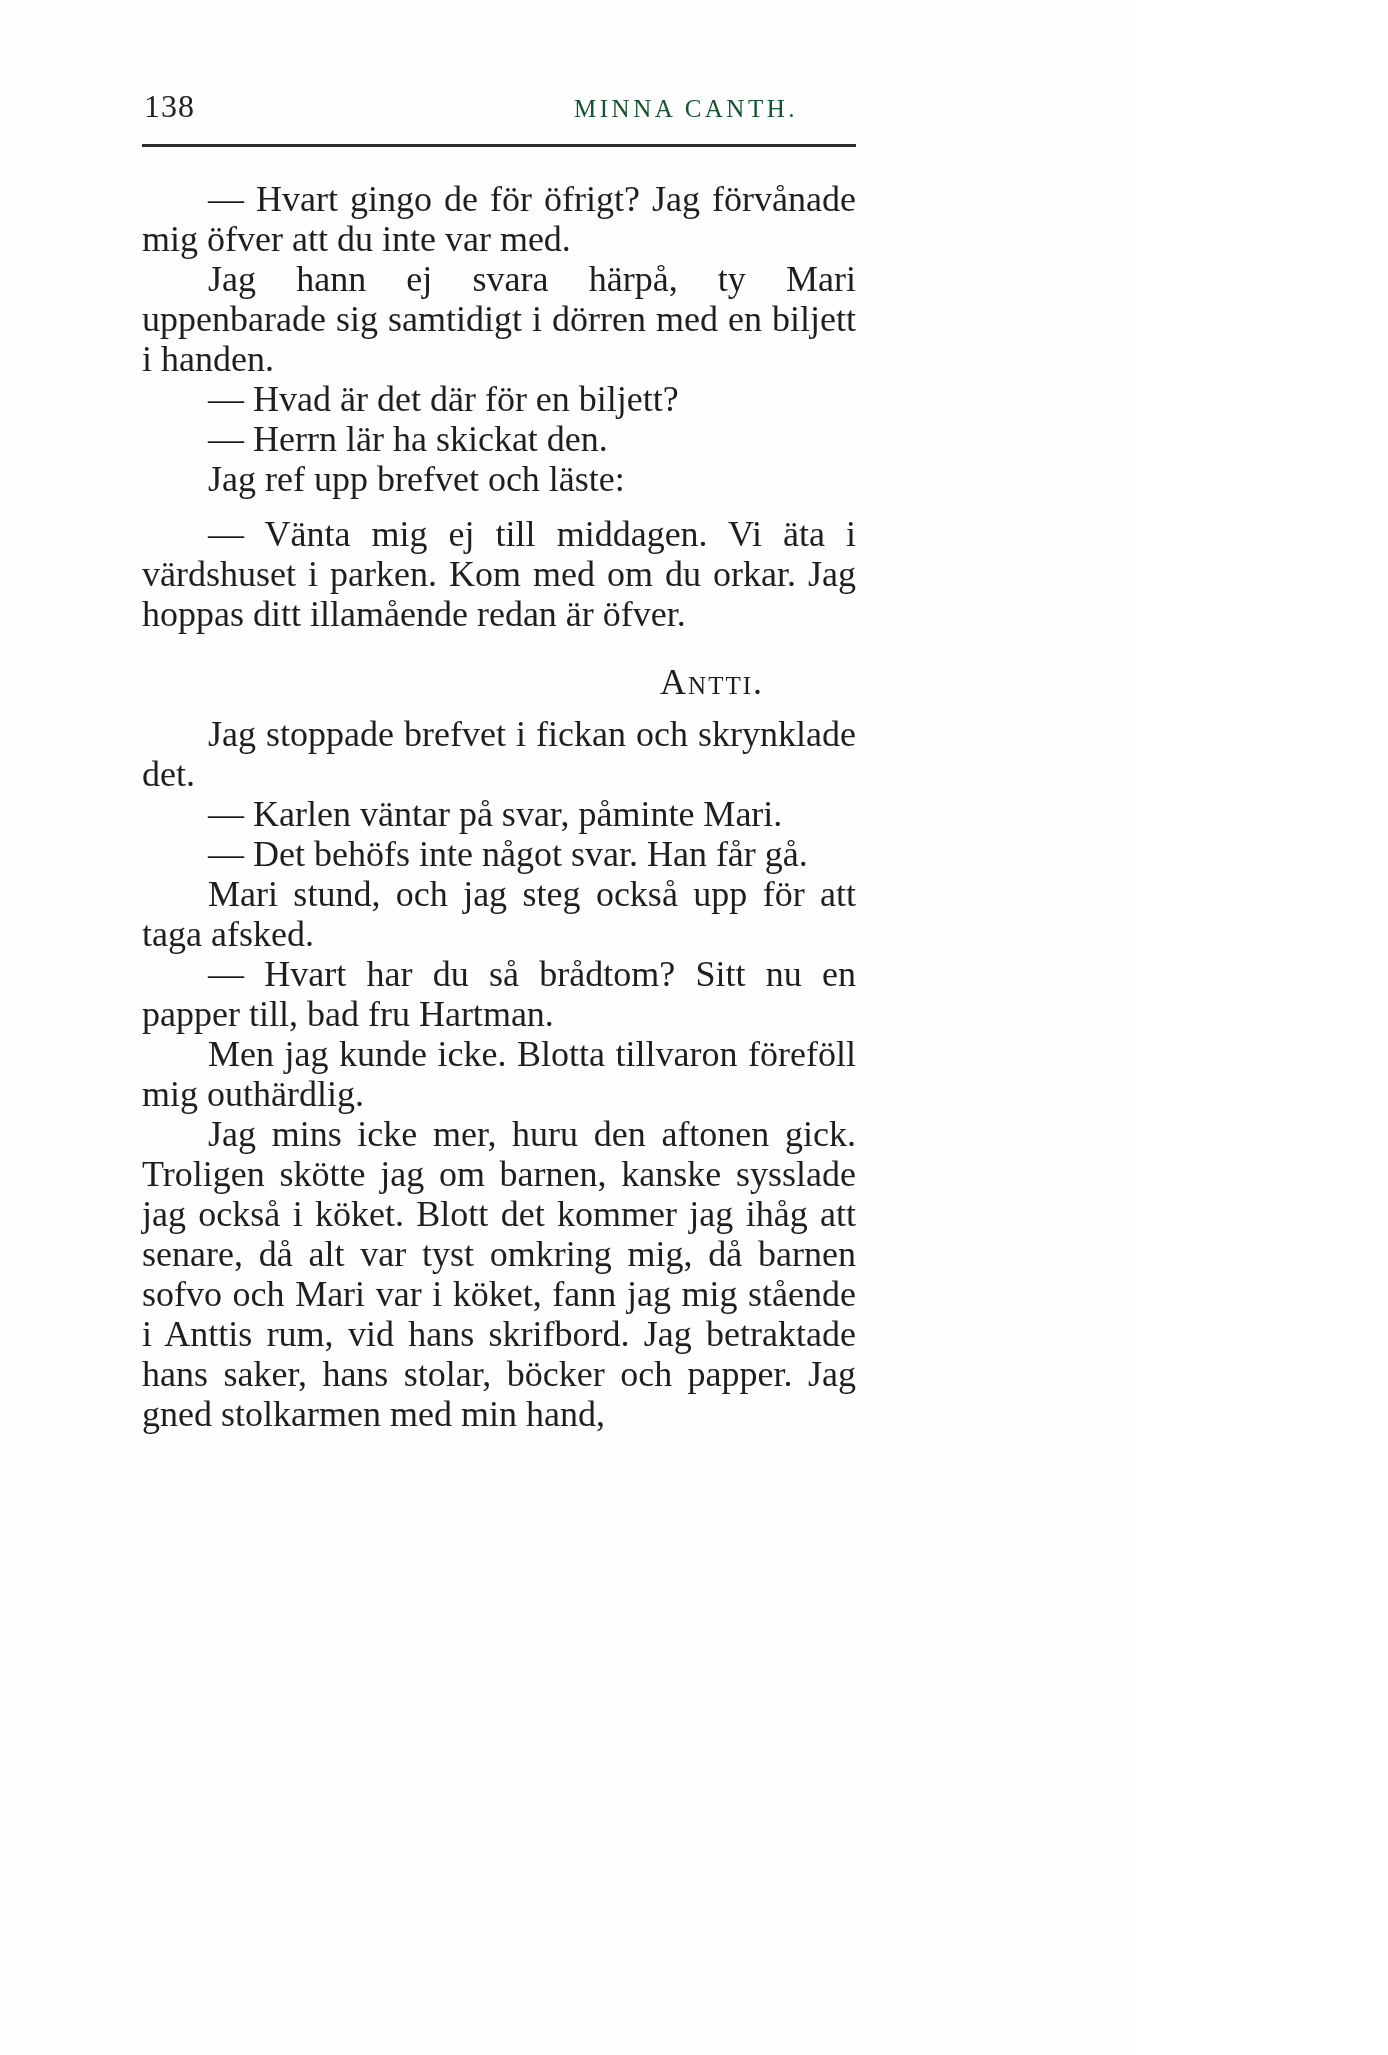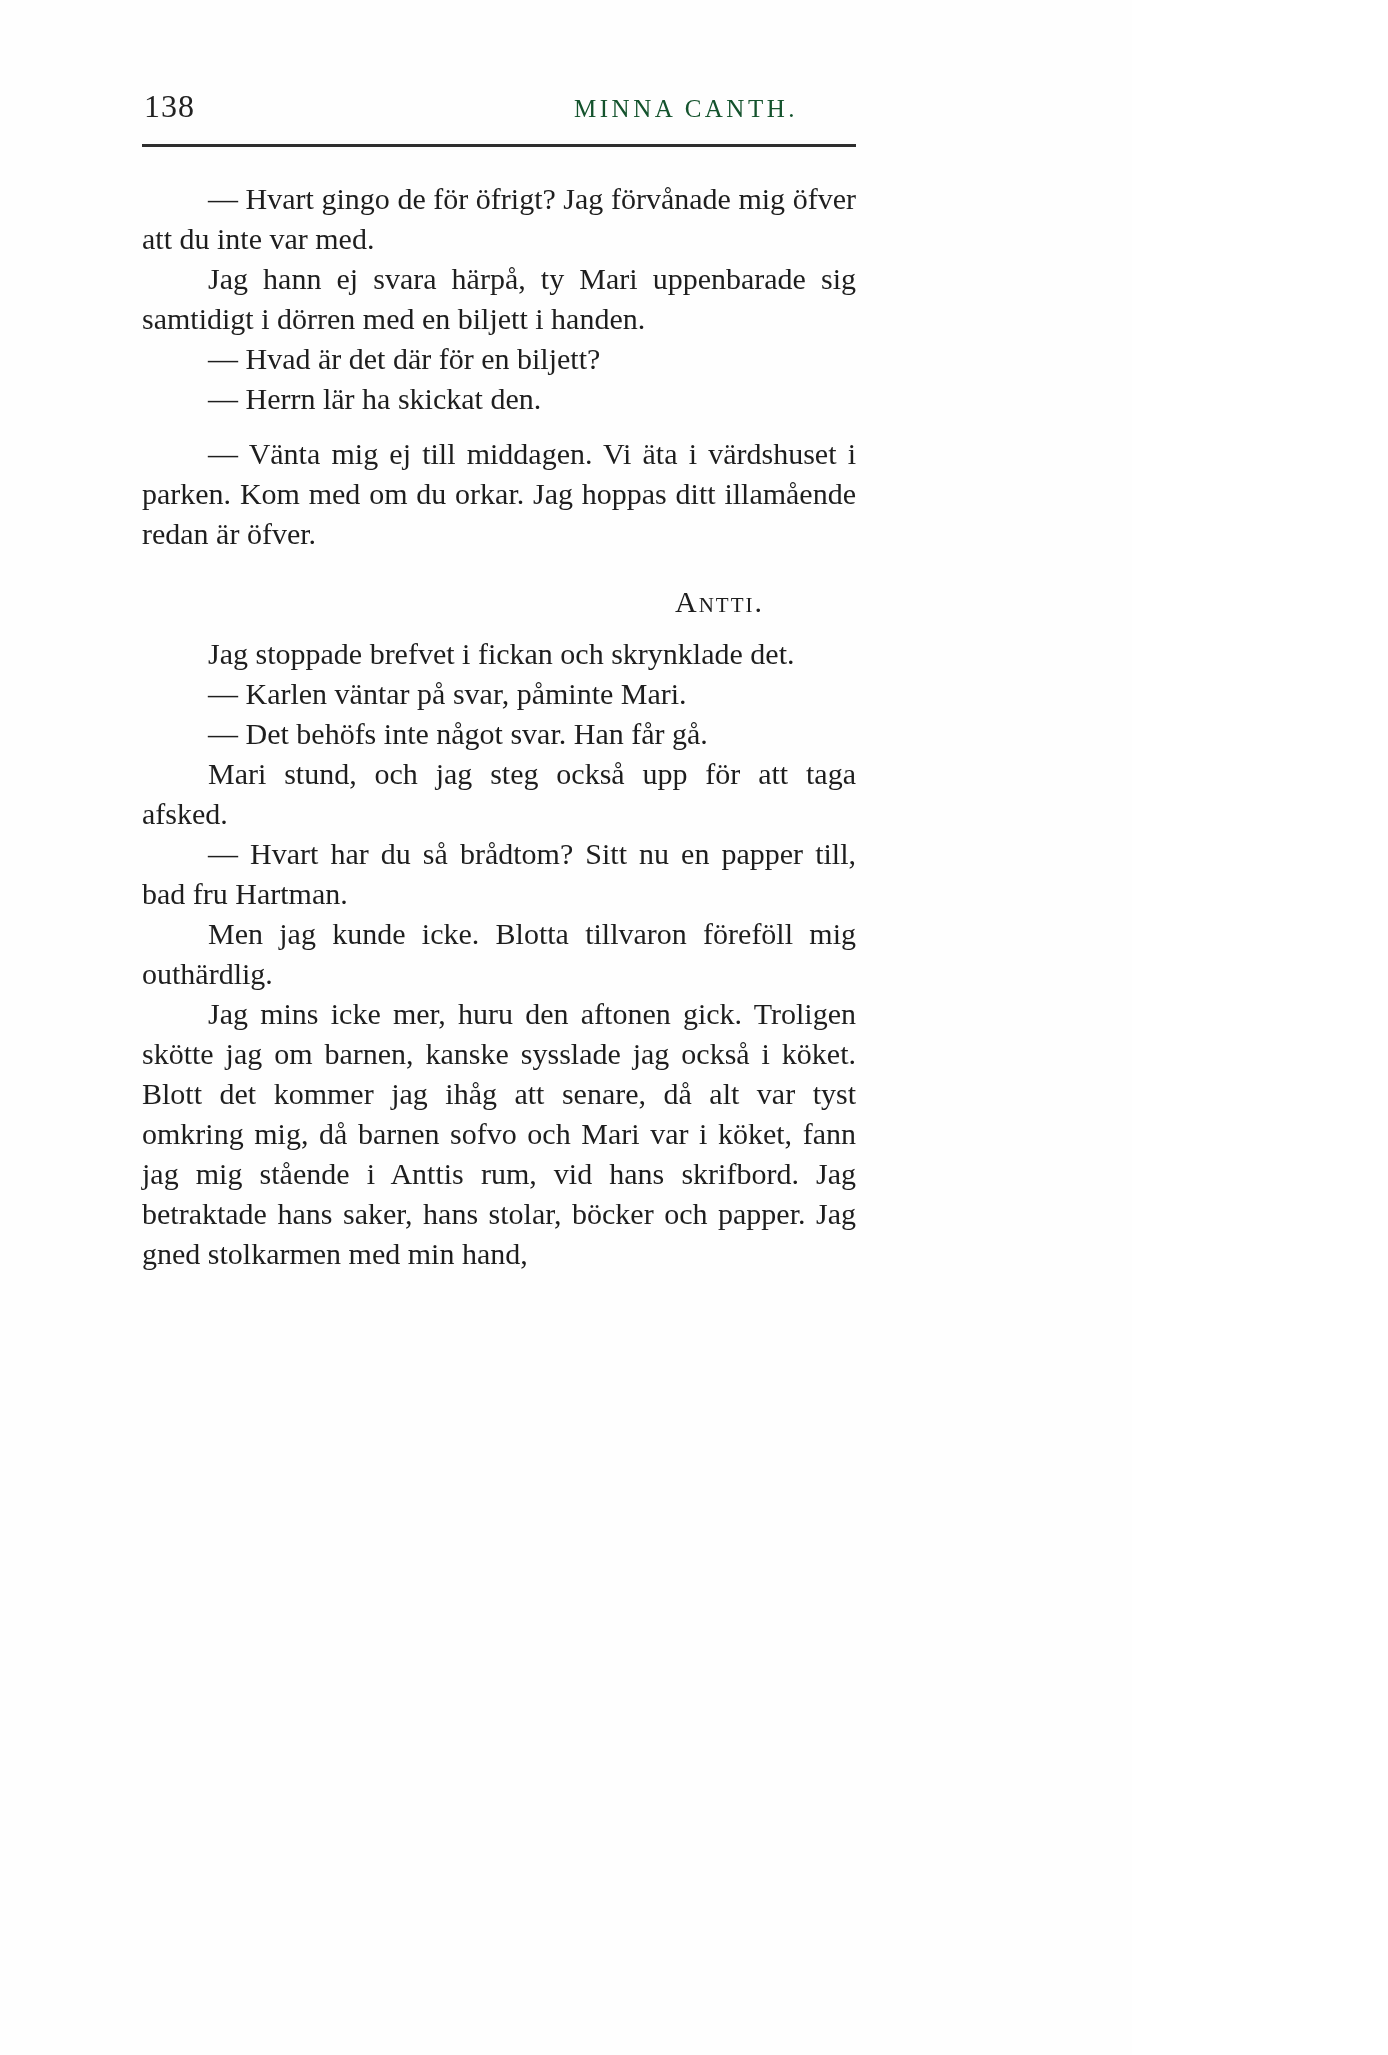--- a/index.html
+++ b/index.html
@@ -49,21 +49,21 @@
     color: #14532d;
     white-space: nowrap;
   }
   .rule {
     border: 0;
     border-top: 3px solid #2e2e2e;
     margin: 8px 0 0 0;
   }
   .body-text {
     margin-top: 32px;
-    font-size: 30px;
+    font-size: 36px;
     line-height: 40px;
     text-align: justify;
   }
   .body-text p {
     margin: 0;
     text-indent: 66px;
   }
   .body-text p.letter {
     margin-top: 15px;
   }
@@ -88,20 +88,21 @@
       <span class="head-title">MINNA CANTH.</span>
     </header>
 
     <hr class="rule">
 
     <div class="body-text">
       <p>— Hvart gingo de för öfrigt? Jag förvånade mig öfver att du inte var med.</p>
       <p>Jag hann ej svara härpå, ty Mari uppenbarade sig samtidigt i dörren med en biljett i handen.</p>
       <p>— Hvad är det där för en biljett?</p>
       <p>— Herrn lär ha skickat den.</p>
+      <p>Jag ref upp brefvet och läste:</p>
 
       <p class="letter">— Vänta mig ej till middagen. Vi äta i värdshuset i parken. Kom med om du orkar. Jag hoppas ditt illamående redan är öfver.</p>
       <p class="signature">Antti.</p>
 
       <p>Jag stoppade brefvet i fickan och skrynklade det.</p>
       <p>— Karlen väntar på svar, påminte Mari.</p>
       <p>— Det behöfs inte något svar. Han får gå.</p>
       <p>Mari stund, och jag steg också upp för att taga afsked.</p>
       <p>— Hvart har du så brådtom? Sitt nu en papper till, bad fru Hartman.</p>
       <p>Men jag kunde icke. Blotta tillvaron föreföll mig outhärdlig.</p>

